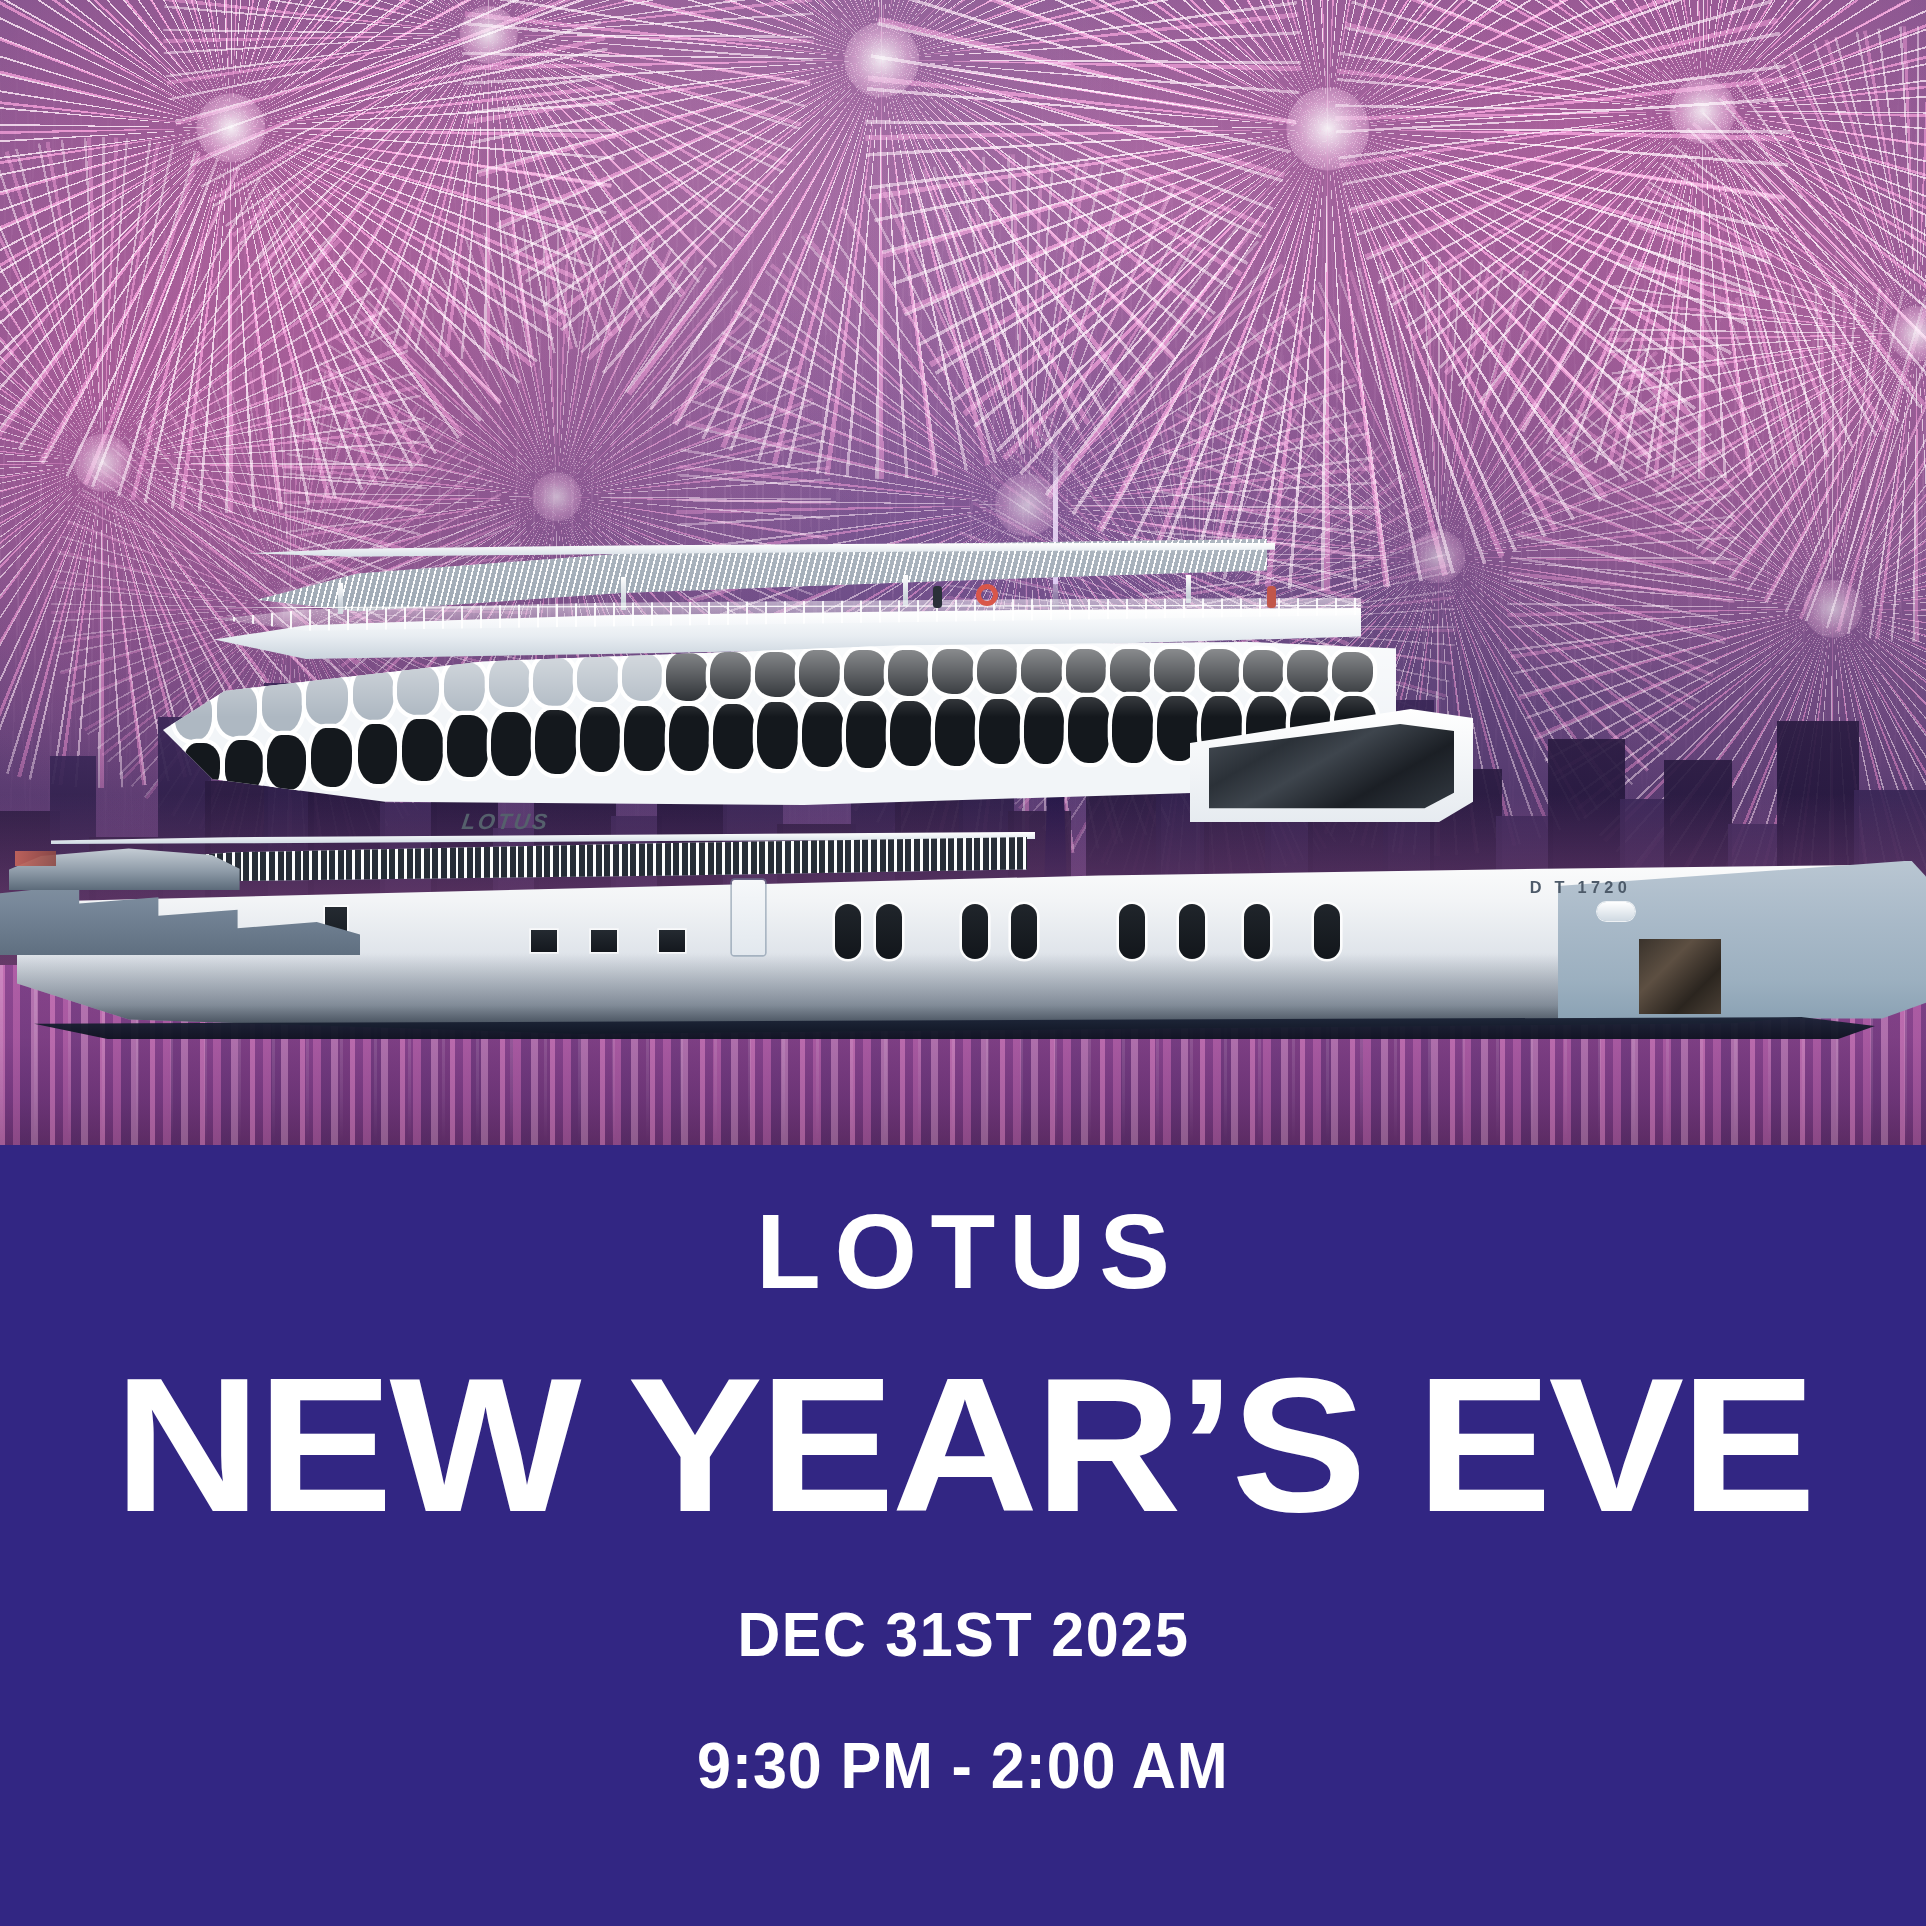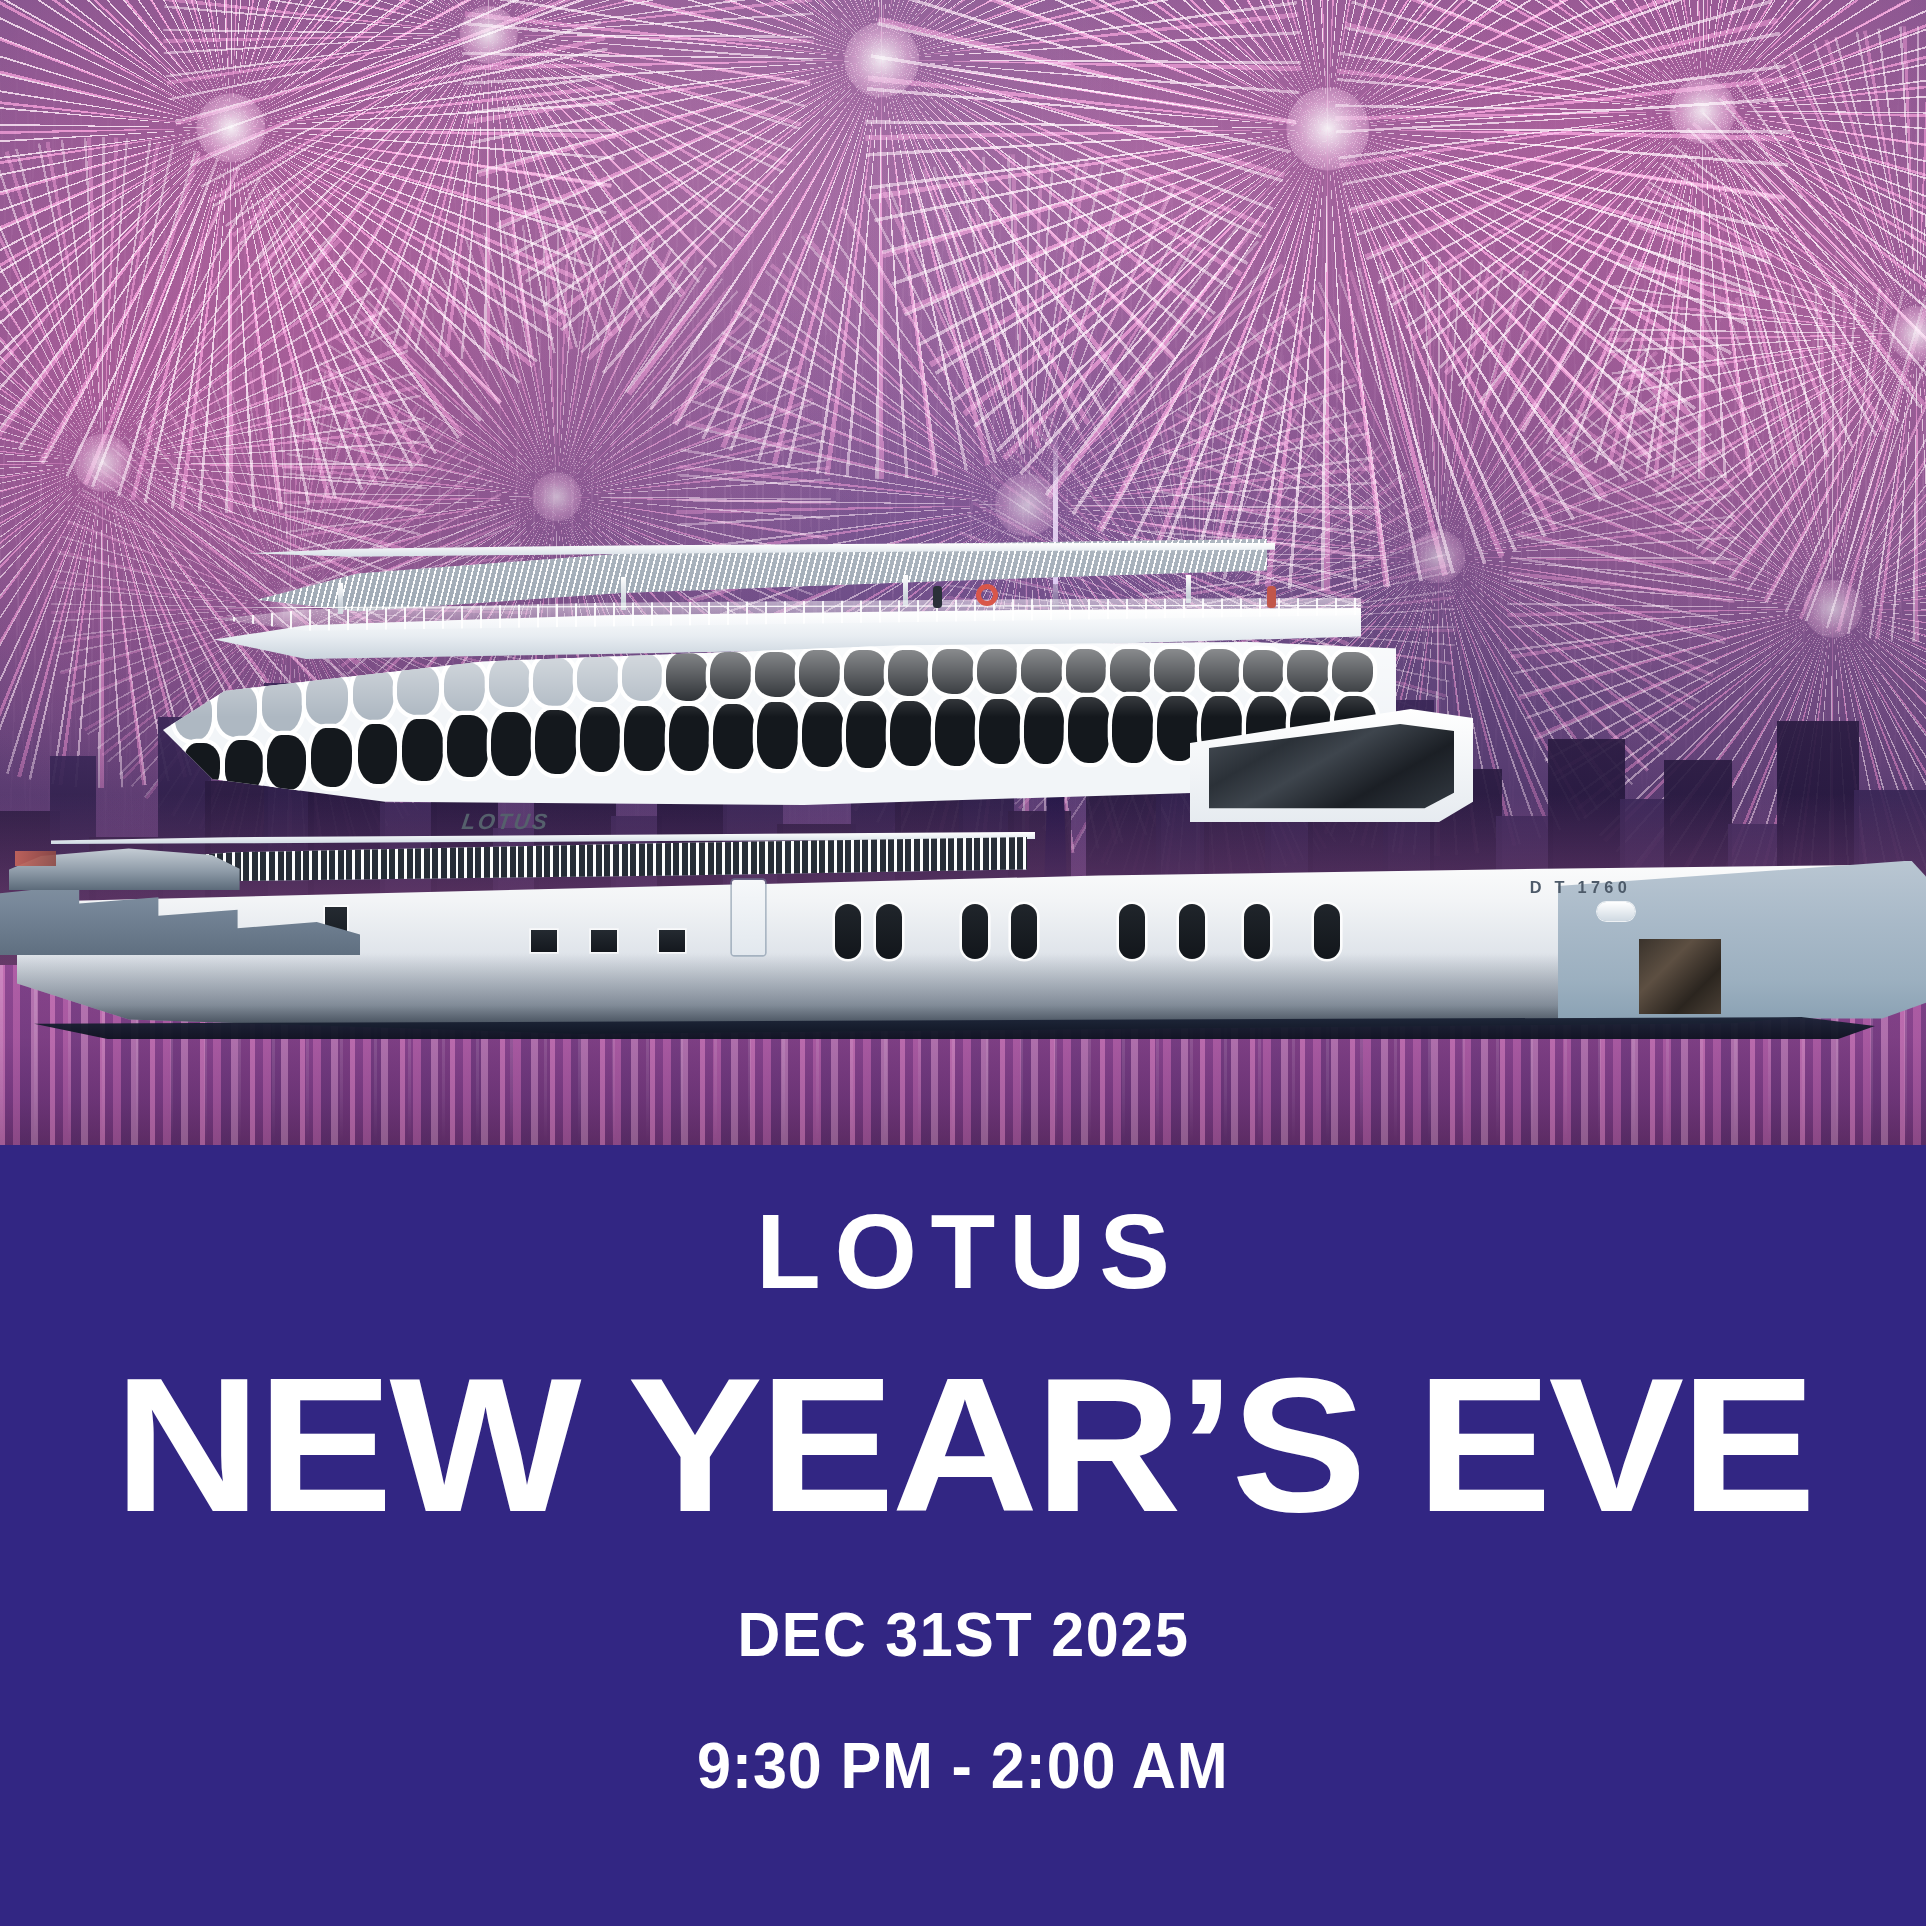--- a/index.html
+++ b/index.html
@@ -573,21 +573,21 @@
       <div class="promenade-cap"></div>
       <div class="promenade"></div>
 
       <div class="hull"></div>
       <div class="hull-shadow"></div>
 
       <div class="stern"></div>
       <div class="stern-badge"></div>
       <div class="stern-anchor"></div>
 
-      <div class="hull-reg">D T 1760</div>
+      <div class="hull-reg">D T 1720</div>
 
       <div class="portholes">
         <div class="ph" style="left:0px;"></div>
         <div class="ph" style="left:41px;"></div>
         <div class="ph" style="left:127px;"></div>
         <div class="ph" style="left:176px;"></div>
         <div class="ph" style="left:284px;"></div>
         <div class="ph" style="left:344px;"></div>
         <div class="ph" style="left:409px;"></div>
         <div class="ph" style="left:479px;"></div>

